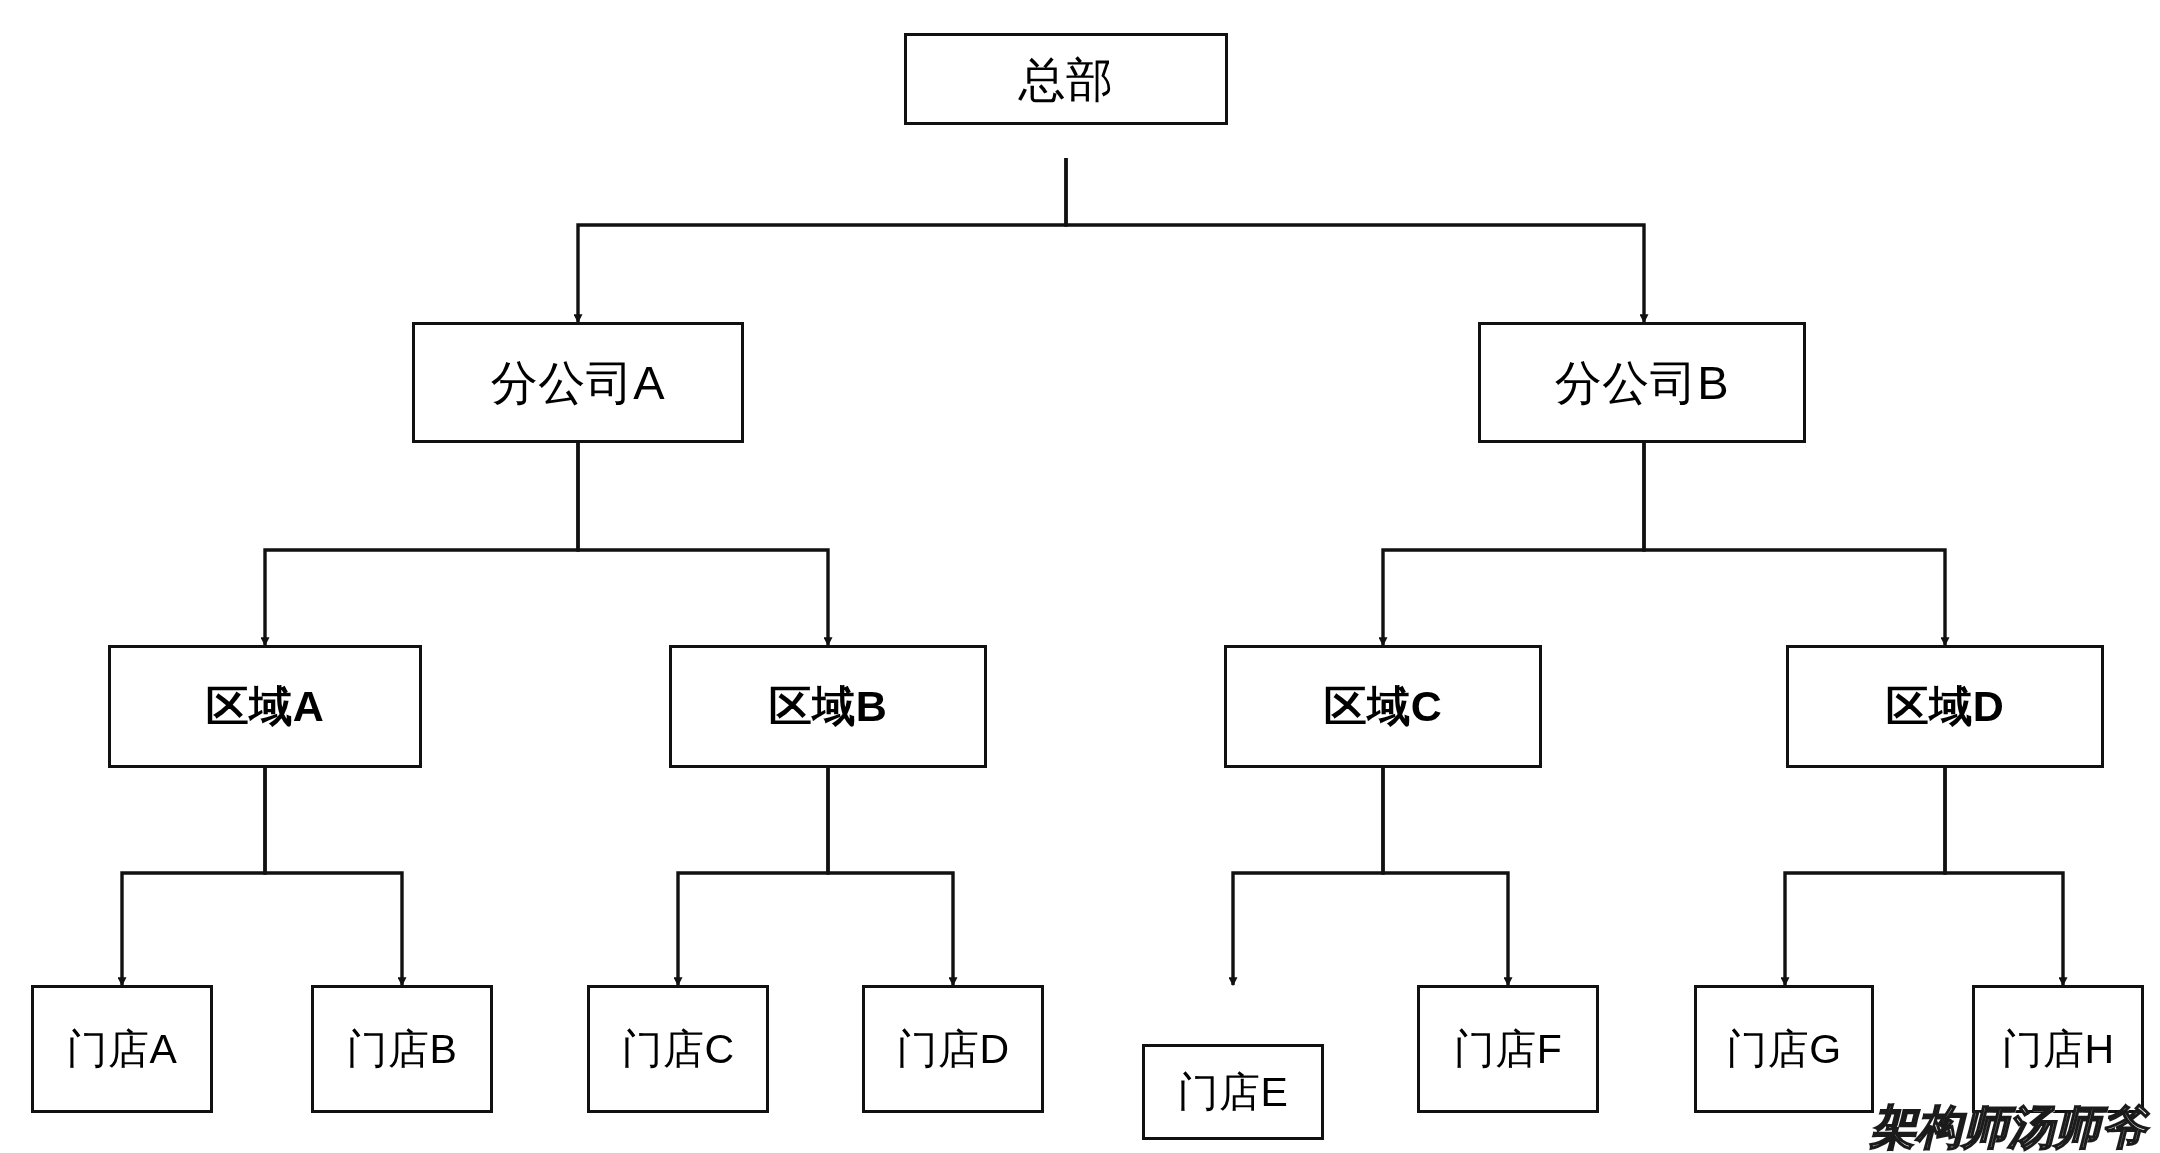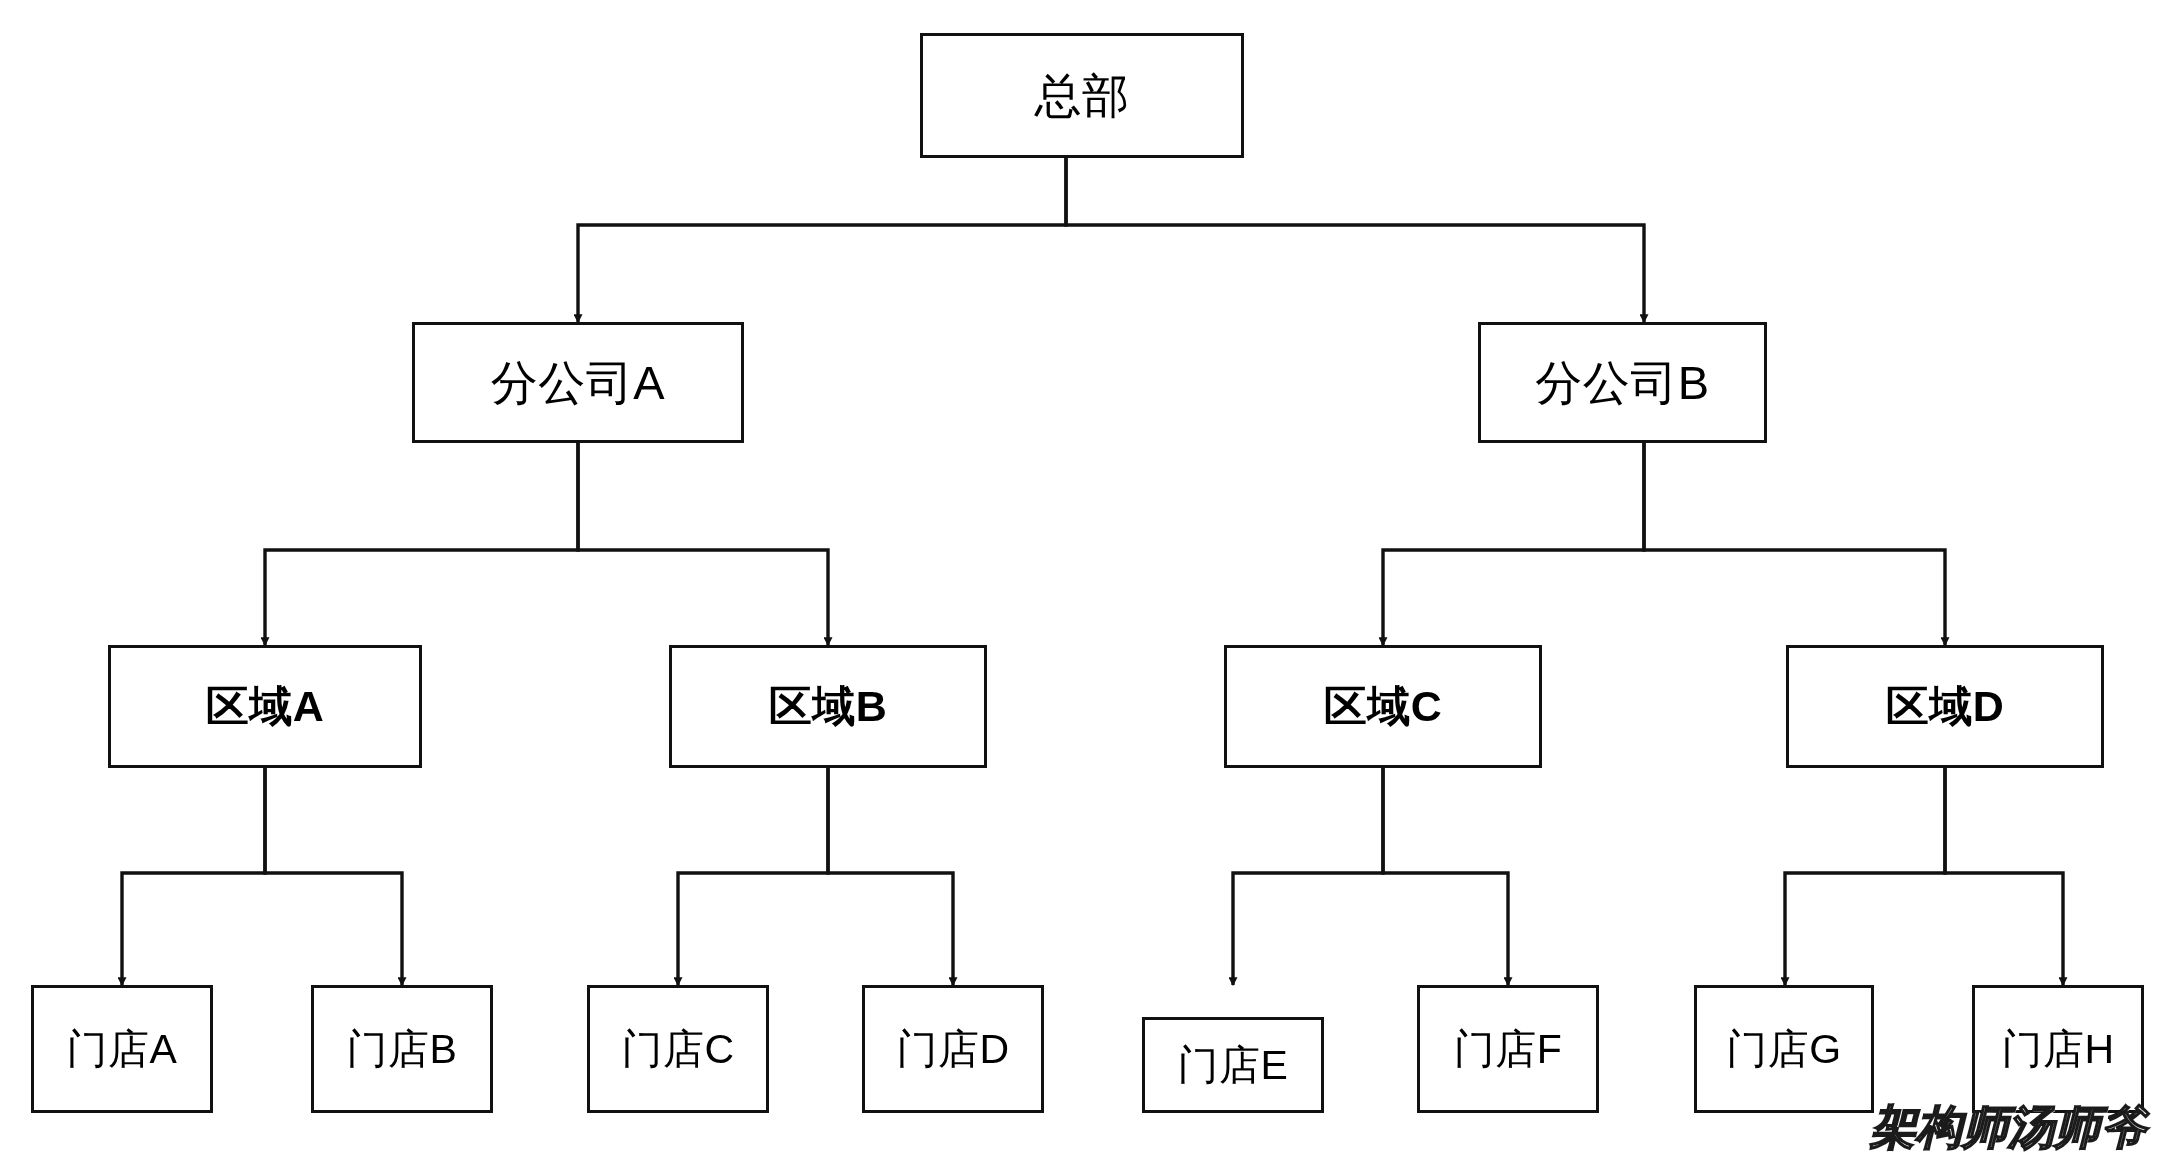--- a/index.html
+++ b/index.html
@@ -86,28 +86,28 @@
         <path d="M 265 768 L 265 873 L 402 873 L 402 985" marker-end="url(#arrow)"></path>
         <path d="M 828 768 L 828 873 L 678 873 L 678 985" marker-end="url(#arrow)"></path>
         <path d="M 828 768 L 828 873 L 953 873 L 953 985" marker-end="url(#arrow)"></path>
         <path d="M 1383 768 L 1383 873 L 1233 873 L 1233 985" marker-end="url(#arrow)"></path>
         <path d="M 1383 768 L 1383 873 L 1508 873 L 1508 985" marker-end="url(#arrow)"></path>
         <path d="M 1945 768 L 1945 873 L 1785 873 L 1785 985" marker-end="url(#arrow)"></path>
         <path d="M 1945 768 L 1945 873 L 2063 873 L 2063 985" marker-end="url(#arrow)"></path>
       </g>
   </svg>
 
-  <div class="node lvl-root" style="left: 904px; top: 33px; width: 324px; height: 125px; margin-left: 16px;">
+  <div class="node lvl-root" style="left: 904px; top: 33px; width: 324px; height: 92px;">
     <span class="node-label">总部</span>
   </div>
 
   <div class="node lvl-branch" style="left: 412px; top: 322px; width: 332px; height: 121px;">
     <span class="node-label">分公司A</span>
   </div>
-  <div class="node lvl-branch" style="left: 1478px; top: 322px; width: 289px; height: 121px;">
+  <div class="node lvl-branch" style="left: 1478px; top: 322px; width: 328px; height: 121px;">
     <span class="node-label">分公司B</span>
   </div>
 
   <div class="node lvl-region" style="left: 108px; top: 645px; width: 314px; height: 123px;">
     <span class="node-label">区域A</span>
   </div>
   <div class="node lvl-region" style="left: 669px; top: 645px; width: 318px; height: 123px;">
     <span class="node-label">区域B</span>
   </div>
   <div class="node lvl-region" style="left: 1224px; top: 645px; width: 318px; height: 123px;">
@@ -122,21 +122,21 @@
   </div>
   <div class="node lvl-store" style="left: 311px; top: 985px; width: 182px; height: 128px;">
     <span class="node-label">门店B</span>
   </div>
   <div class="node lvl-store" style="left: 587px; top: 985px; width: 182px; height: 128px;">
     <span class="node-label">门店C</span>
   </div>
   <div class="node lvl-store" style="left: 862px; top: 985px; width: 182px; height: 128px;">
     <span class="node-label">门店D</span>
   </div>
-  <div class="node lvl-store" style="left: 1142px; top: 1017px; width: 182px; height: 96px;">
+  <div class="node lvl-store" style="left: 1142px; top: 1044px; width: 182px; height: 96px;">
     <span class="node-label">门店E</span>
   </div>
   <div class="node lvl-store" style="left: 1417px; top: 985px; width: 182px; height: 128px;">
     <span class="node-label">门店F</span>
   </div>
   <div class="node lvl-store" style="left: 1694px; top: 985px; width: 180px; height: 128px;">
     <span class="node-label">门店G</span>
   </div>
   <div class="node lvl-store" style="left: 1972px; top: 985px; width: 172px; height: 128px;">
     <span class="node-label">门店H</span>

